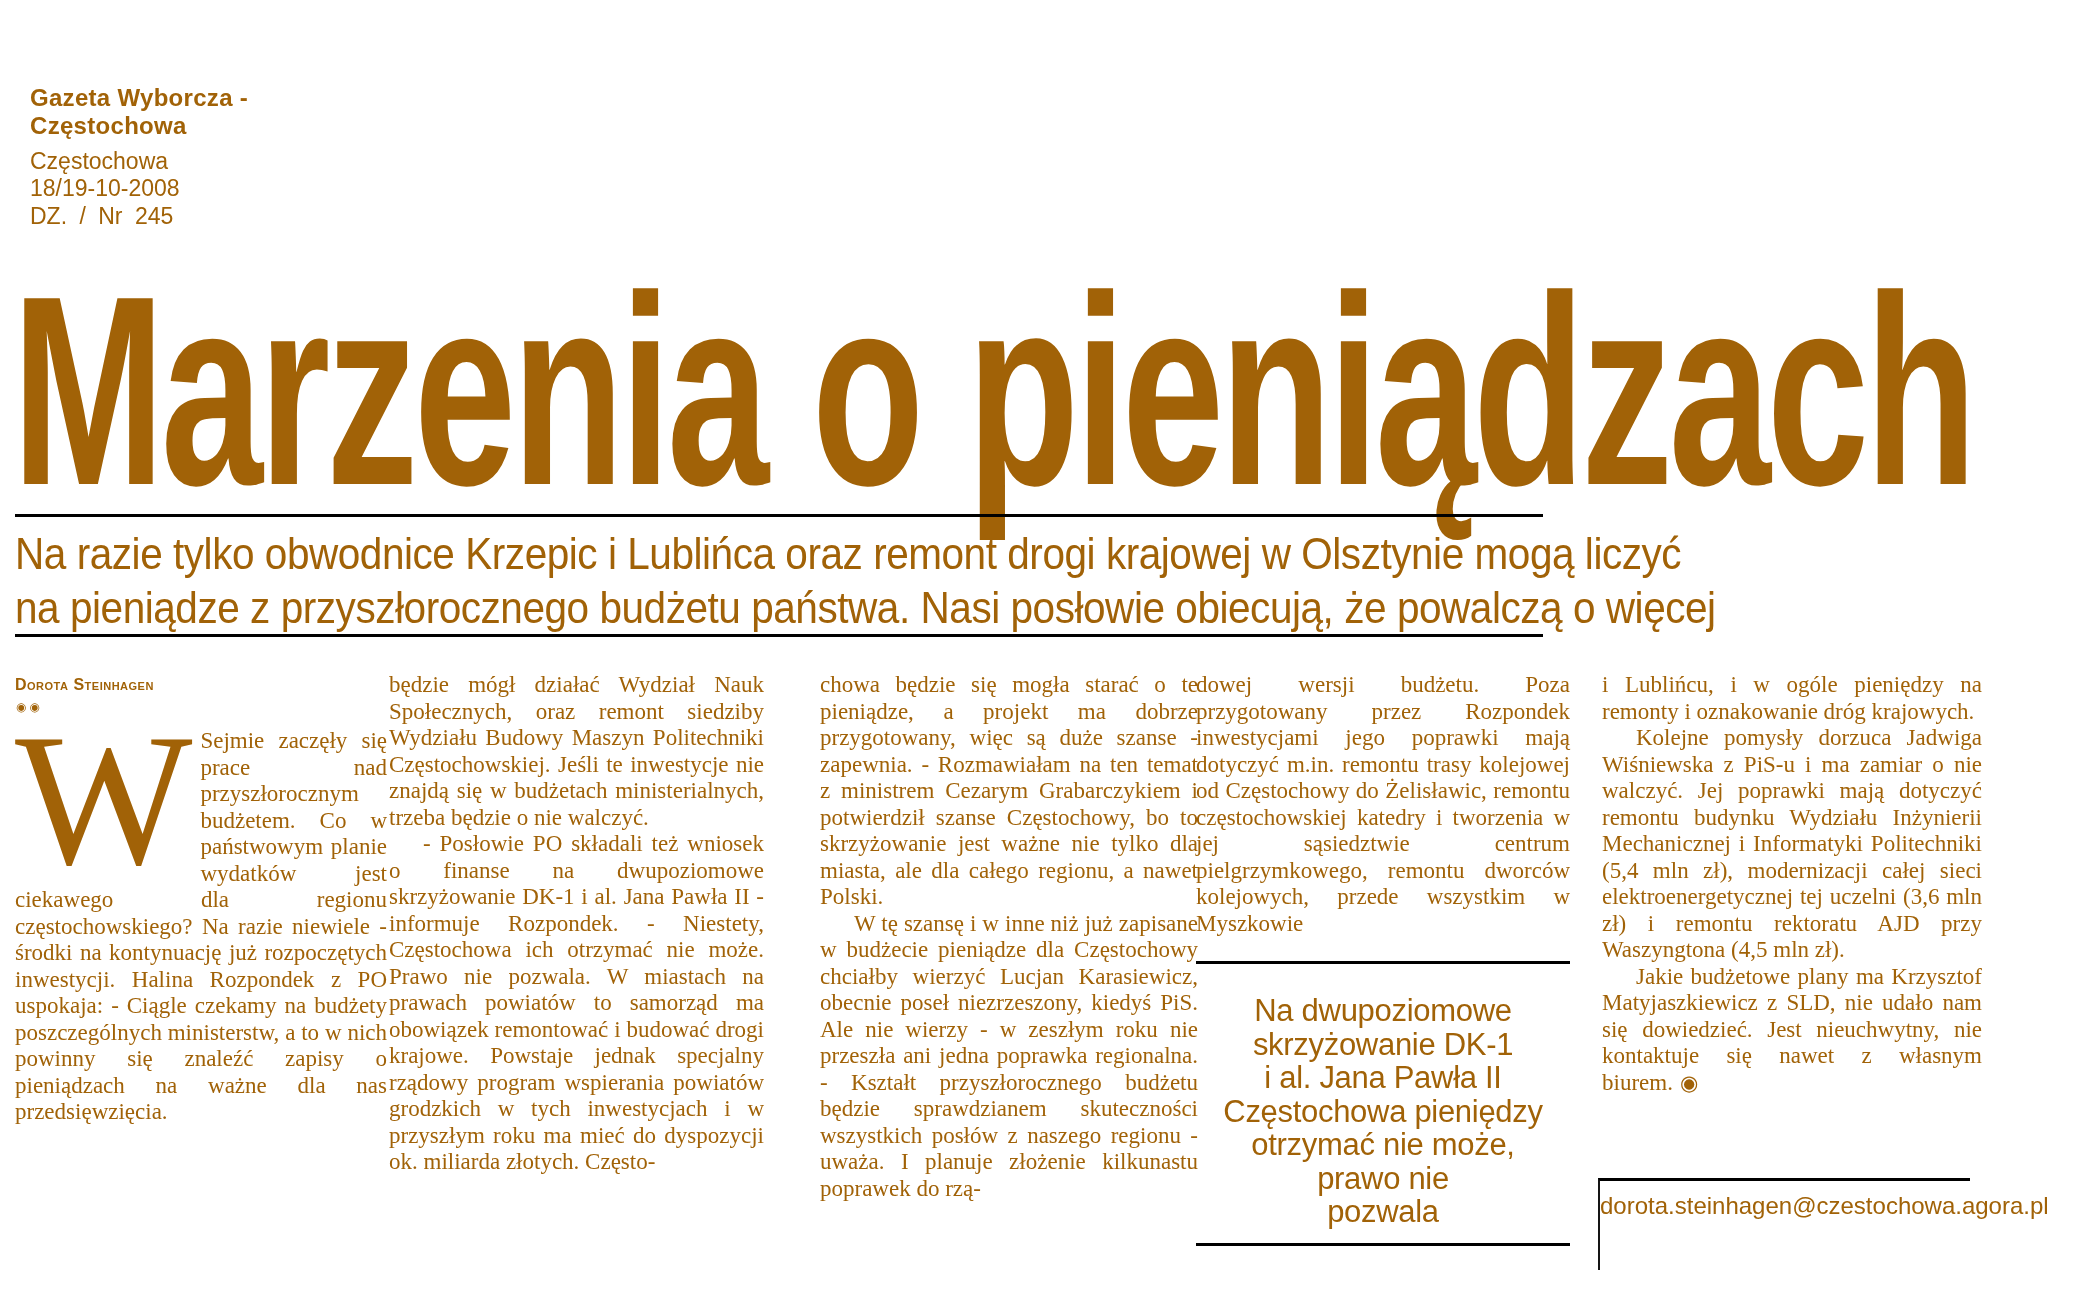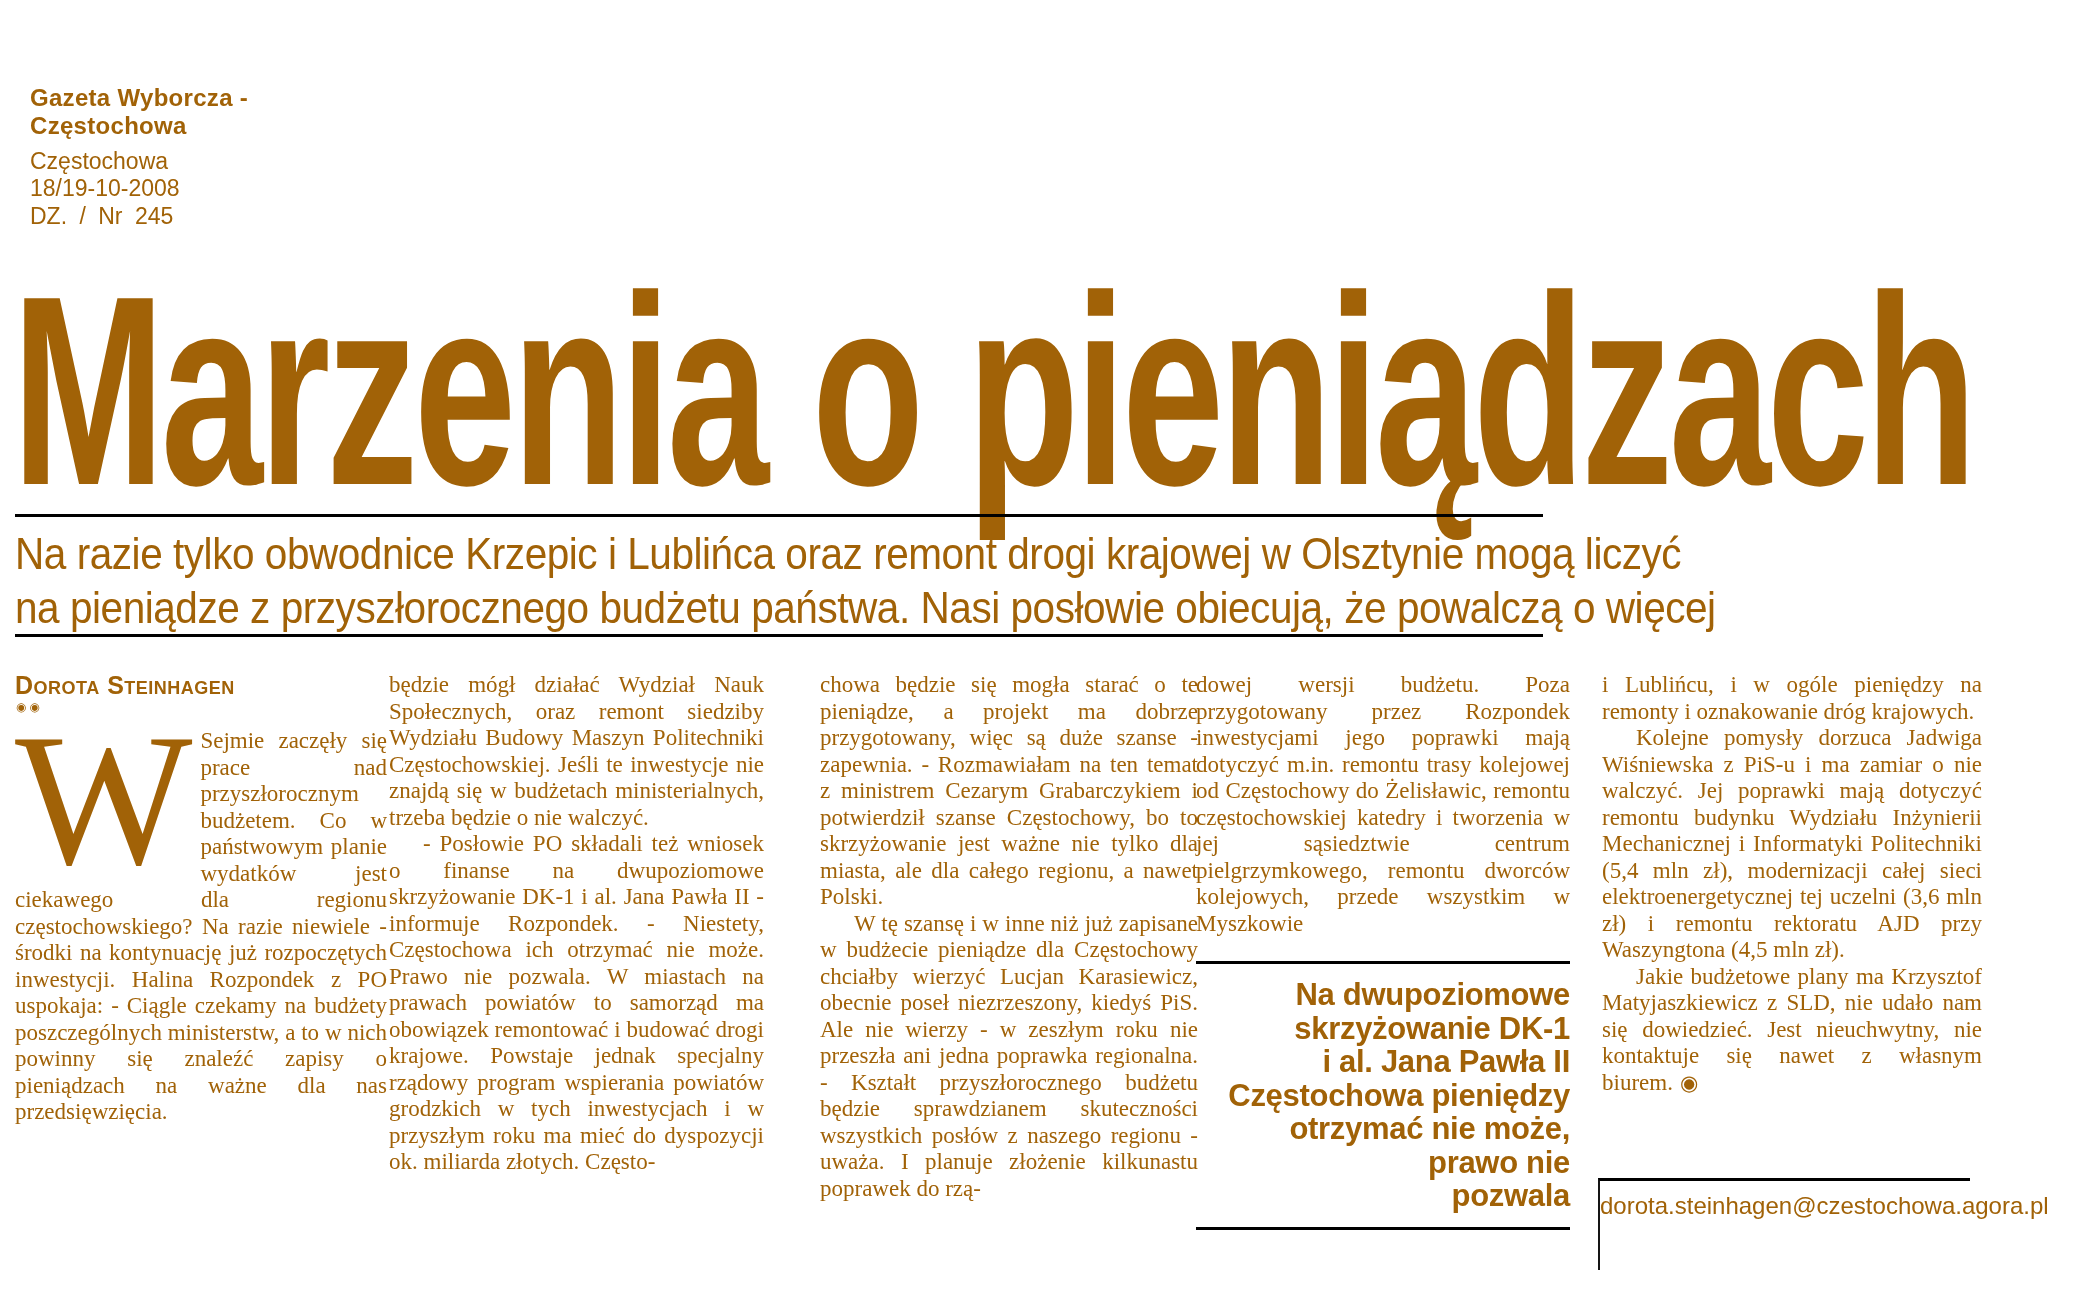--- a/index.html
+++ b/index.html
@@ -39,38 +39,38 @@
   .col-1 { left:15px;   width:372px; }
   .col-2 { left:389px;  width:375px; }
   .col-3 { left:820px;  width:378px; }
   .col-4 { left:1196px; width:374px; }
   .col-5 { left:1602px; width:380px; }
   .col p { margin:0; }
   .indent { text-indent:34px; }
 
   .byline {
     font-family:"Liberation Sans", sans-serif; font-weight:bold;
-    font-variant:small-caps; font-size:25px; line-height:26px;
+    font-variant:small-caps; font-size:16px; line-height:26px;
     letter-spacing:0.5px; text-align:left;
   }
   .byline-dots { font-size:12px; line-height:13px; margin:3px 0 14px 1px; letter-spacing:3px; text-align:left; }
 
   .dropcap {
     float:left; font-size:188px; line-height:132px;
     margin:6px 8px 0 0;
   }
 
   .pq-rule { height:3px; background:#000; }
   .pq-rule-top { margin-top:24px; }
   .pq-rule-bottom { margin-top:14px; }
   .pullquote {
-    margin-top:14px;
-    font-family:"Liberation Sans", sans-serif; font-weight:bold;
+    margin-top:30px;
+    font-family:"Liberation Sans", sans-serif; font-weight:normal;
     font-size:31px; line-height:33.5px; letter-spacing:-0.3px;
-    white-space:pre-line; text-align:right;
+    white-space:pre-line; text-align:center;
   }
 
   .endmark { font-size:21px; margin-left:7px; }
 
   .email-box {
     position:absolute; left:1598px; top:1178px; width:372px; height:92px;
     border-top:3px solid #000; border-left:2px solid #151515;
     font-family:"Liberation Sans", sans-serif; font-size:24px;
     padding-top:11px; text-align:right; box-sizing:border-box;
   }

